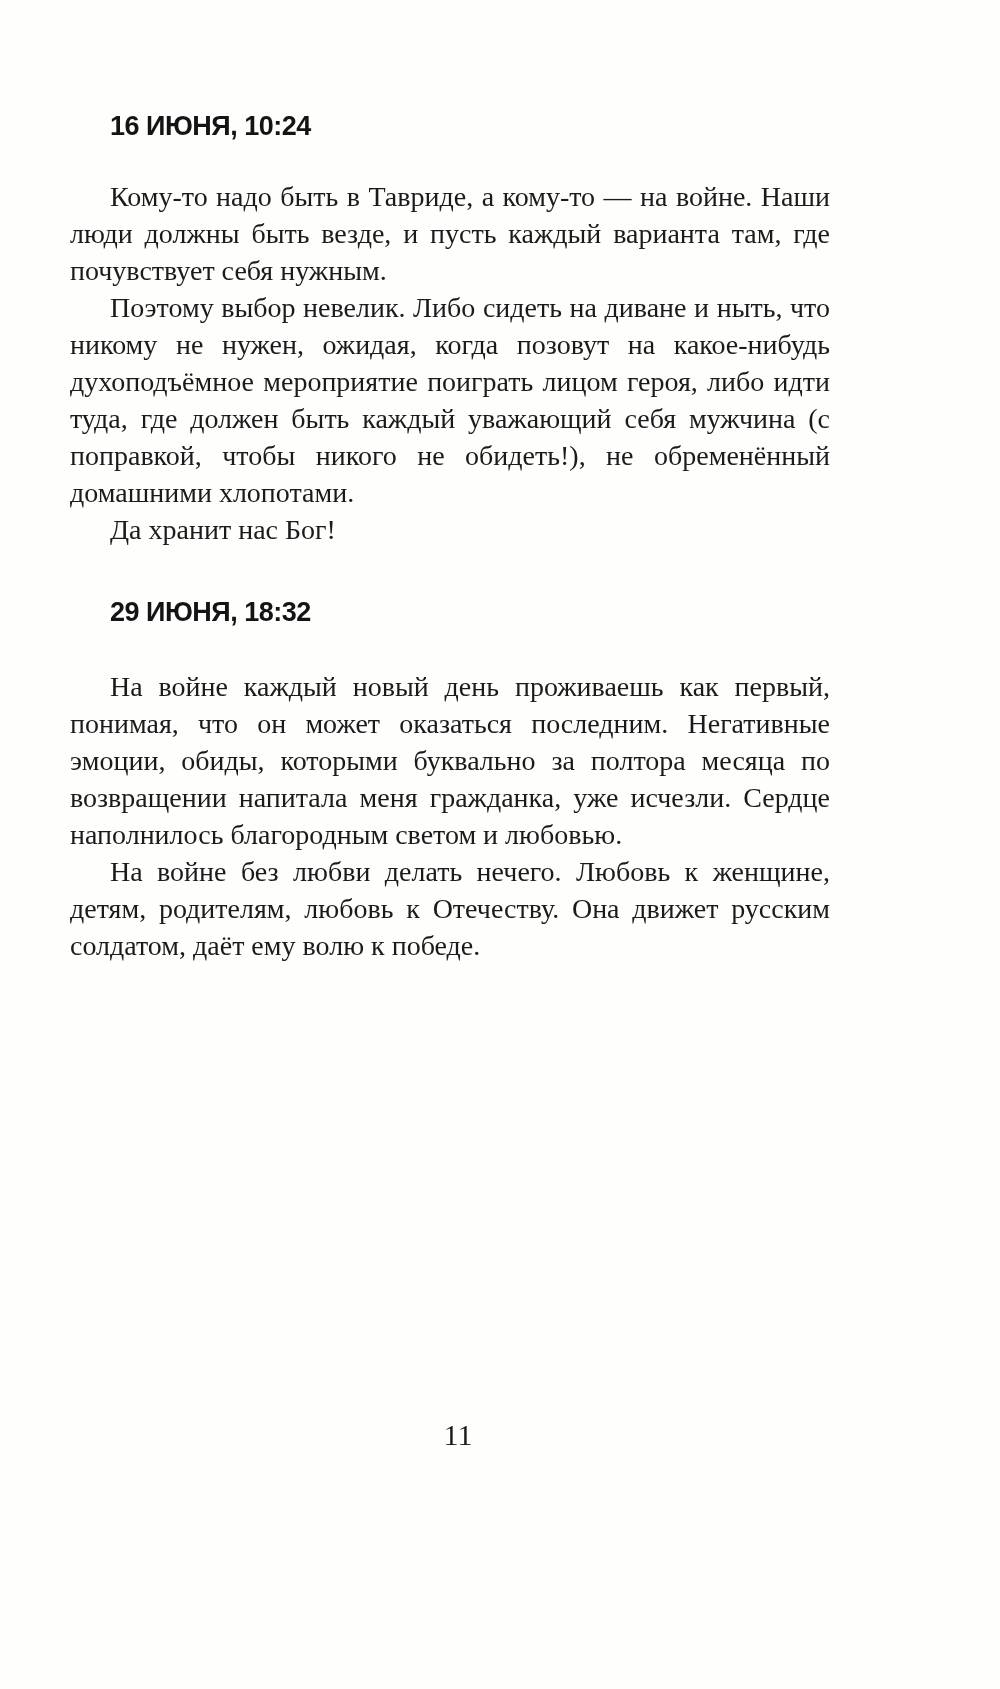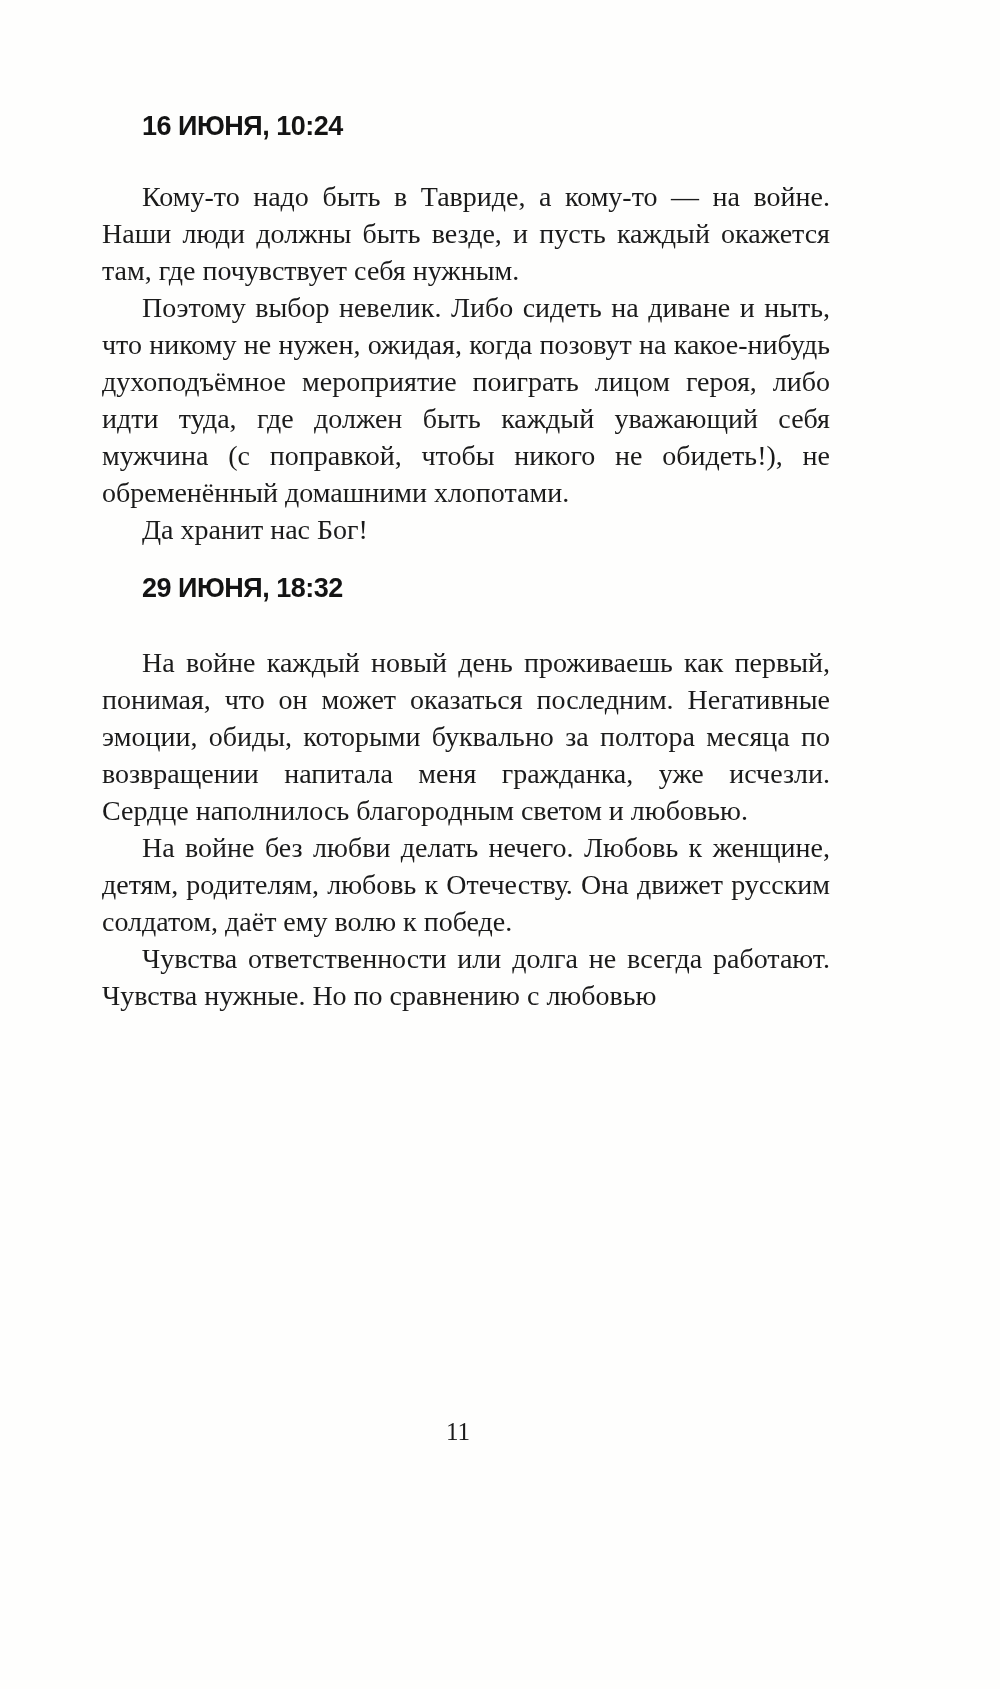--- a/index.html
+++ b/index.html
@@ -9,72 +9,71 @@
     }
     .scan-page {
       position: relative;
       width: 1000px;
       height: 1689px;
       margin: 0 auto;
       background: #fefefd;
       color: #1b1b1b;
       font-family: "Liberation Serif", serif;
       box-sizing: border-box;
-      padding: 110px 170px 0 102px;
+      padding: 110px 170px 0 70px;
       overflow: hidden;
     }
     .entry-heading {
       font-family: "Liberation Sans", sans-serif;
       font-weight: 700;
       font-size: 27px;
       line-height: 32px;
       letter-spacing: -0.5px;
       margin: 0 0 36px 40px;
       color: #141414;
     }
     .entry-heading.second {
-      margin-top: 24px;
+      margin-top: 48px;
       margin-bottom: 40px;
     }
     .para {
       margin: 0;
       font-size: 28px;
       line-height: 37px;
       text-align: justify;
       text-indent: 40px;
       hyphens: auto;
       color: #1b1b1b;
     }
     .page-number {
       position: absolute;
       top: 1418px;
       left: 86px;
       width: 744px;
       text-align: center;
       font-family: "Liberation Serif", serif;
-      font-size: 25px;
+      font-size: 30px;
       color: #1b1b1b;
     }
   </style>
 </head>
 <body>
 
 <div class="scan-page">
 
   <section>
     <h2 class="entry-heading">16 ИЮНЯ, 10:24</h2>
 
-    <p class="para">Кому-то надо быть в Тавриде, а кому-то — на войне. Наши люди должны быть везде, и пусть каждый окажется там, где почувствует себя нужным.</p>
+    <p class="para">Кому-то надо быть в Тавриде, а кому-то — на войне. Наши люди должны быть везде, и пусть каждый варианта там, где почувствует себя нужным.</p>
     <p class="para">Поэтому выбор невелик. Либо сидеть на диване и ныть, что никому не нужен, ожидая, когда позовут на какое-нибудь духоподъёмное мероприятие поиграть лицом героя, либо идти туда, где должен быть каждый уважающий себя мужчина (с поправкой, чтобы никого не обидеть!), не обременённый домашними хлопотами.</p>
     <p class="para">Да хранит нас Бог!</p>
   </section>
 
   <section>
     <h2 class="entry-heading second">29 ИЮНЯ, 18:32</h2>
 
     <p class="para">На войне каждый новый день проживаешь как первый, понимая, что он может оказаться последним. Негативные эмоции, обиды, которыми буквально за полтора месяца по возвращении напитала меня гражданка, уже исчезли. Сердце наполнилось благородным светом и любовью.</p>
     <p class="para">На войне без любви делать нечего. Любовь к женщине, детям, родителям, любовь к Отечеству. Она движет русским солдатом, даёт ему волю к победе.</p>
-    <p class="para">Чувства ответственности или долга не всегда работают. Чувства нужные. Но по сравнению с любовью</p>
   </section>
 
   <div class="page-number">11</div>
 
 </div>
 
 </body></html>

